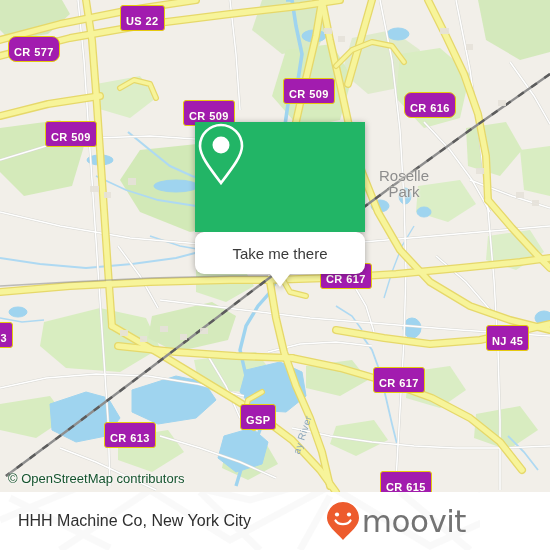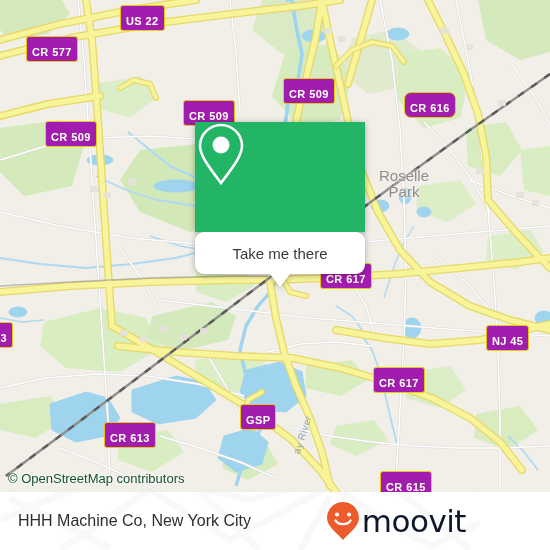--- a/index.html
+++ b/index.html
@@ -109,21 +109,21 @@
     font-family:"Liberation Sans","DejaVu Sans",sans-serif;
     white-space:nowrap;z-index:5;
   }
   #logo{
     position:absolute;right:14px;top:50%;transform:translateY(-50%);
     display:flex;align-items:center;z-index:5;
   }
   #logo .logomark{margin-right:2px;display:block;}
   #logo .logotext{
     font-size:31px;
-    color:#0f172a;
+    color:#737373;
     font-family:"DejaVu Sans","Liberation Sans",sans-serif;
     letter-spacing:-0.5px;
     line-height:31px;
     font-weight:400;
   }
 </style>
 </head>
 <body>
 
 <div id="root">
@@ -331,21 +331,21 @@
 
       </g>
     </svg>
 
     <div class="place-label" style="left:352px;top:168px;width:104px;">Roselle
 Park</div>
 
     <div class="river-label" style="left:291px;top:452px;transform:rotate(-72deg);">ay River</div>
 
     <div class="shield" style="left:120px;top:5px;">US 22</div>
-    <div class="shield" style="left:26px;top:36px;">CR 577</div>
+    <div class="shield" style="left:8px;top:36px;border-radius:8px;">CR 577</div>
     <div class="shield" style="left:283px;top:78px;">CR 509</div>
     <div class="shield" style="left:183px;top:100px;">CR 509</div>
     <div class="shield" style="left:404px;top:92px;border-radius:7px;">CR 616</div>
     <div class="shield" style="left:45px;top:121px;">CR 509</div>
     <div class="shield" style="left:320px;top:263px;">CR 617</div>
     <div class="shield" style="left:-12px;top:322px;">13</div>
     <div class="shield" style="left:486px;top:325px;">NJ 45</div>
     <div class="shield" style="left:373px;top:367px;">CR 617</div>
     <div class="shield" style="left:240px;top:404px;">GSP</div>
     <div class="shield" style="left:104px;top:422px;">CR 613</div>

